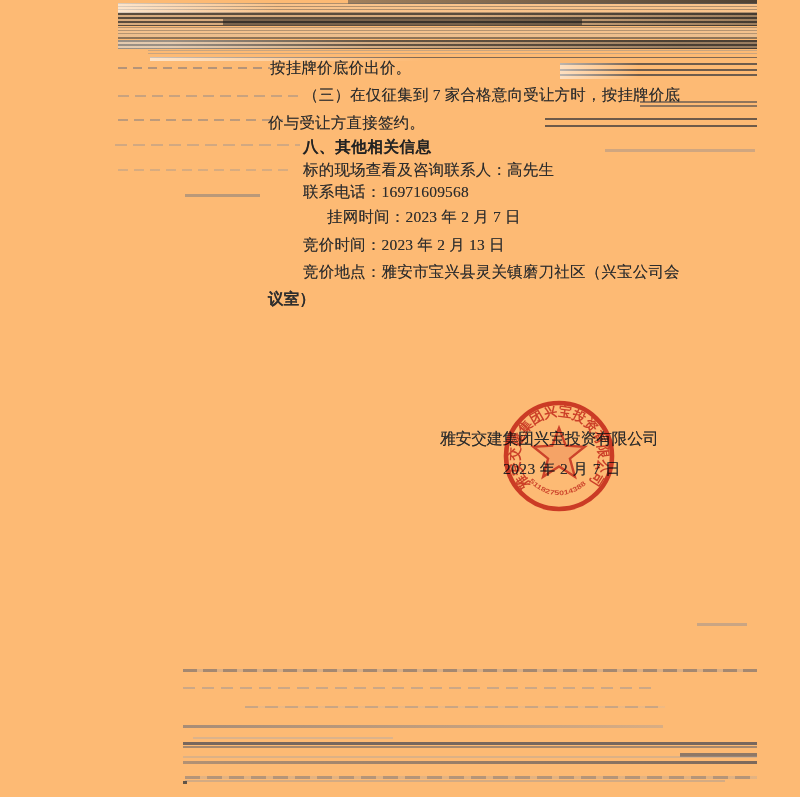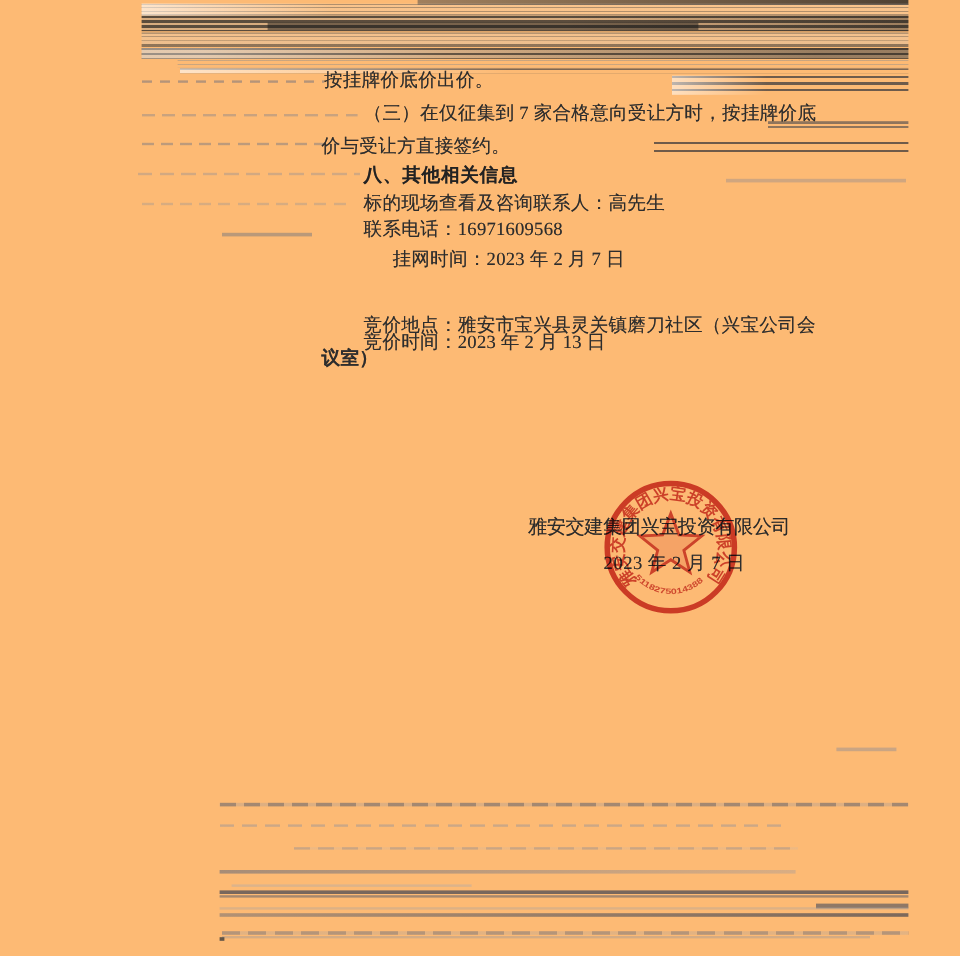--- a/index.html
+++ b/index.html
@@ -95,21 +95,21 @@
   <div class="streak" style="left:185px;width:540px;top:780px;height:1.5px;background:rgba(150,150,155,.4);"></div>
   <div class="streak" style="left:183px;width:4px;top:781px;height:3px;background:rgba(60,60,60,.8);"></div>
 
   <div class="doc-line" style="left:270px;top:58px;">按挂牌价底价出价。</div>
   <div class="doc-line" style="left:303px;top:85px;">（三）在仅征集到 7 家合格意向受让方时，按挂牌价底</div>
   <div class="doc-line" style="left:268px;top:113px;">价与受让方直接签约。</div>
   <div class="doc-line bold" style="left:303px;top:137px;">八、其他相关信息</div>
   <div class="doc-line" style="left:303px;top:160px;">标的现场查看及咨询联系人：高先生</div>
   <div class="doc-line" style="left:303px;top:182px;">联系电话：16971609568</div>
   <div class="doc-line" style="left:303px;top:207px;margin-left:24px;">挂网时间：2023 年 2 月 7 日</div>
-  <div class="doc-line" style="left:303px;top:235px;margin-top:41px;">竞价时间：2023 年 2 月 13 日</div>
+  <div class="doc-line" style="left:303px;top:235px;">竞价时间：2023 年 2 月 13 日</div>
   <div class="doc-line" style="left:303px;top:262px;">竞价地点：雅安市宝兴县灵关镇磨刀社区（兴宝公司会</div>
   <div class="doc-line" style="left:268px;top:289px;font-weight:bold;">议室）</div>
 
   <div class="sig-company">雅安交建集团兴宝投资有限公司</div>
   <div class="sig-date">2023 年 2 月 7 日</div>
 
   <svg class="seal" width="124" height="124" viewBox="-62 -62 124 124">
     <circle class="seal-ring" r="53" cx="0" cy="0"></circle>
     <defs>
       <path id="sealArc" d="M -28.3,28.3 A 40,40 0 1 1 28.3,28.3" fill="none"></path>

